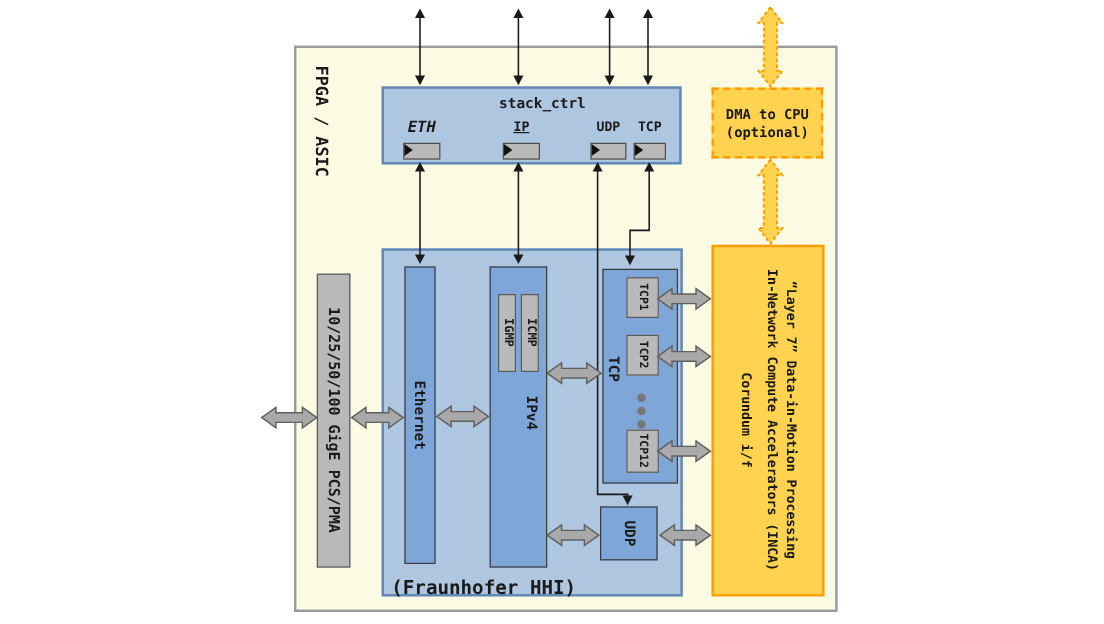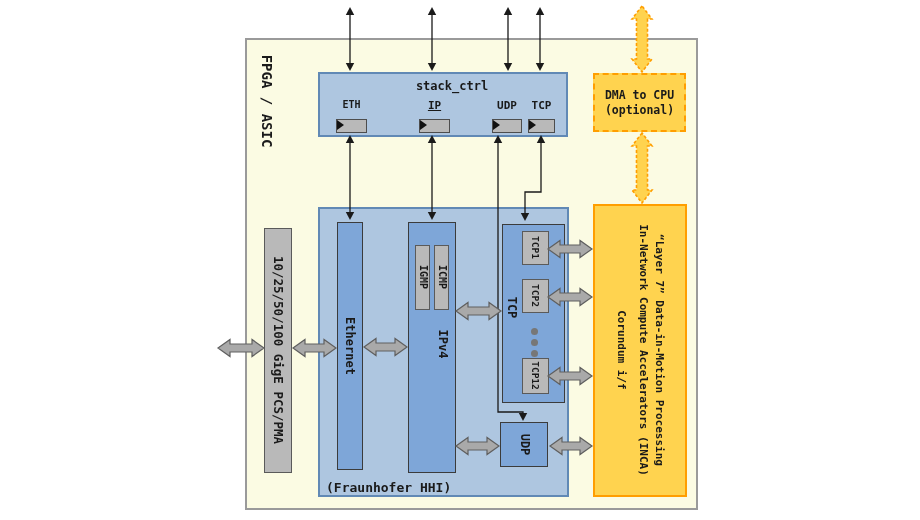--- a/index.html
+++ b/index.html
@@ -36,21 +36,21 @@
 <body>
 
 <div id="canvas">
 
   <div class="abs fpga" style="left:245px;top:38px;width:453px;height:472px;"></div>
   <div class="abs vtext lbl" style="left:207px;top:93px;width:120px;height:16px;line-height:16px;font-size:14px;">FPGA / ASIC</div>
 
   <div class="abs bluebox" style="left:318px;top:72px;width:250px;height:65px;"></div>
   <div class="abs ctext lbl" style="left:318px;top:79px;width:250px;font-size:12px;padding-left:18px;">stack_ctrl</div>
 
-  <div class="abs ctext lbl" style="left:332px;top:99px;width:39px;font-size:10px;">ETH</div>
+  <div class="abs ctext lbl" style="left:332px;top:99px;width:39px;font-size:13px;font-style:italic;">ETH</div>
   <div class="abs ctext lbl" style="left:415px;top:99px;width:39px;font-size:11px;text-decoration:underline;">IP</div>
   <div class="abs ctext lbl" style="left:488px;top:99px;width:38px;font-size:11px;">UDP</div>
   <div class="abs ctext lbl" style="left:524px;top:99px;width:35px;font-size:11px;">TCP</div>
 
   <div class="abs reg" style="left:336px;top:119px;width:31px;height:14px;">
       <span class="tri"></span>
     </div>
   <div class="abs reg" style="left:419px;top:119px;width:31px;height:14px;">
       <span class="tri"></span>
     </div>
@@ -63,21 +63,21 @@
 
   <div class="abs orangedash inca-text" style="left:593px;top:73px;width:93px;height:59px;font-size:11.5px;line-height:15px;">
     <div>DMA to CPU</div>
     <div>(optional)</div>
   </div>
 
   <div class="abs graybox" style="left:264px;top:228px;width:28px;height:245px;"></div>
   <div class="abs vtext lbl" style="left:160px;top:342px;width:236px;height:16px;line-height:16px;font-size:12.5px;">10/25/50/100 GigE PCS/PMA</div>
 
   <div class="abs bluebox" style="left:318px;top:207px;width:251px;height:290px;"></div>
-  <div class="abs lbl" style="left:326px;top:480px;font-size:13px;">(Fraunhofer HHI)</div>
+  <div class="abs lbl" style="left:326px;top:480px;font-size:16px;">(Fraunhofer HHI)</div>
 
   <div class="abs innerblue" style="left:337px;top:222px;width:26px;height:248px;"></div>
   <div class="abs vtext lbl" style="left:305px;top:338px;width:90px;height:16px;line-height:16px;font-size:12px;">Ethernet</div>
 
   <div class="abs innerblue" style="left:408px;top:222px;width:48px;height:251px;"></div>
   <div class="abs vtext lbl" style="left:421px;top:336px;width:44px;height:16px;line-height:16px;font-size:12px;">IPv4</div>
   <div class="abs graybox" style="left:415px;top:245px;width:15px;height:65px;"></div>
   <div class="abs vtext lbl" style="left:400px;top:270px;width:46px;height:14px;line-height:14px;font-size:10px;">IGMP</div>
   <div class="abs graybox" style="left:434px;top:245px;width:15px;height:65px;"></div>
   <div class="abs vtext lbl" style="left:419px;top:270px;width:46px;height:14px;line-height:14px;font-size:10px;">ICMP</div>

